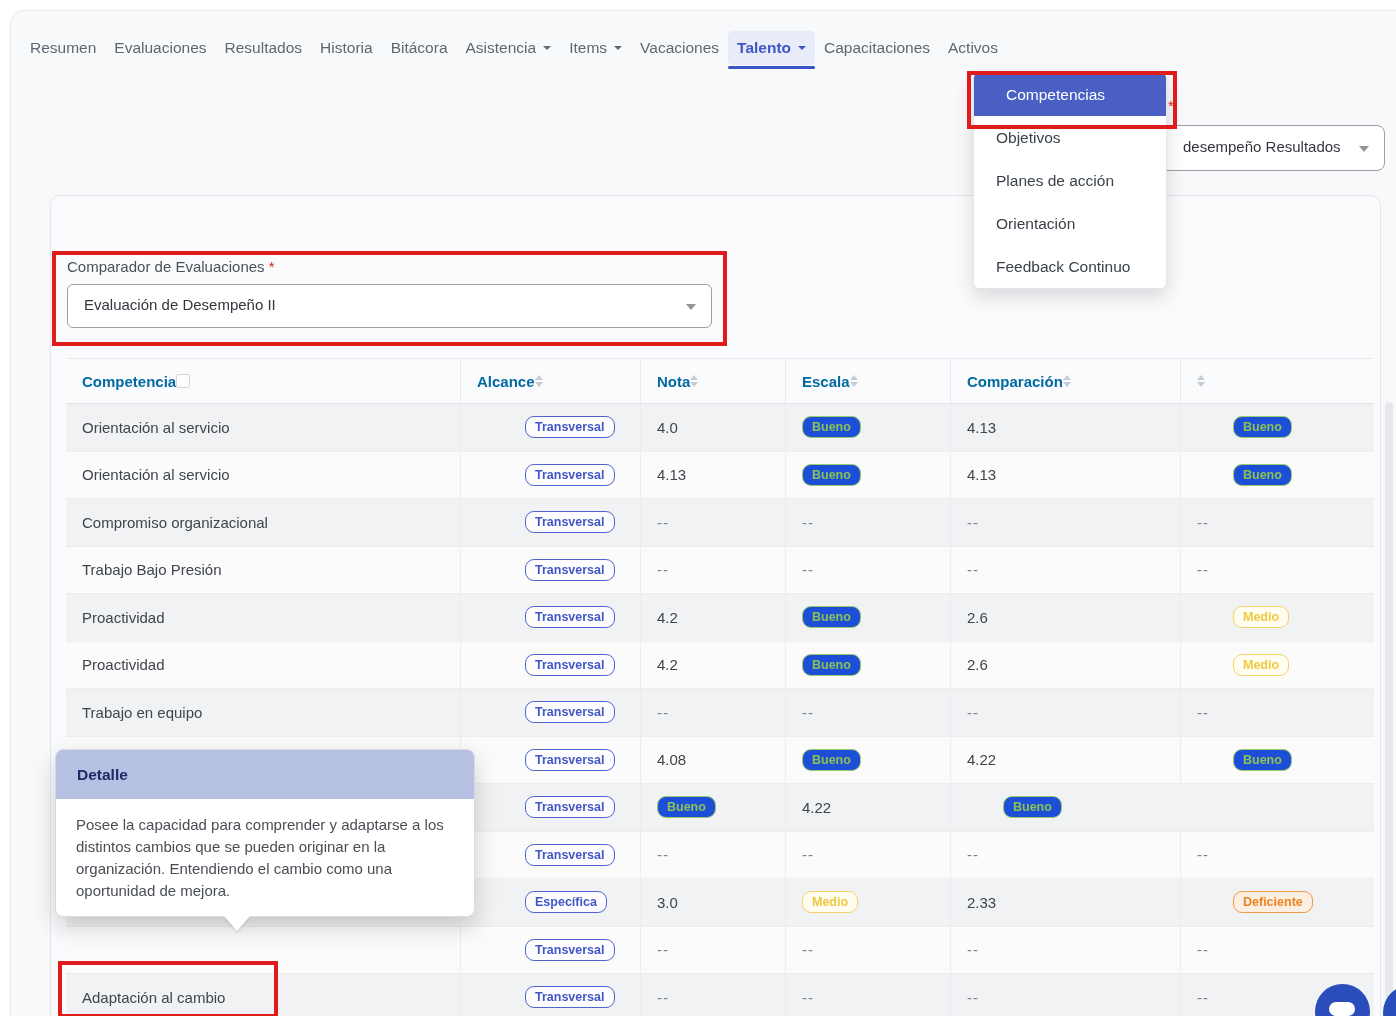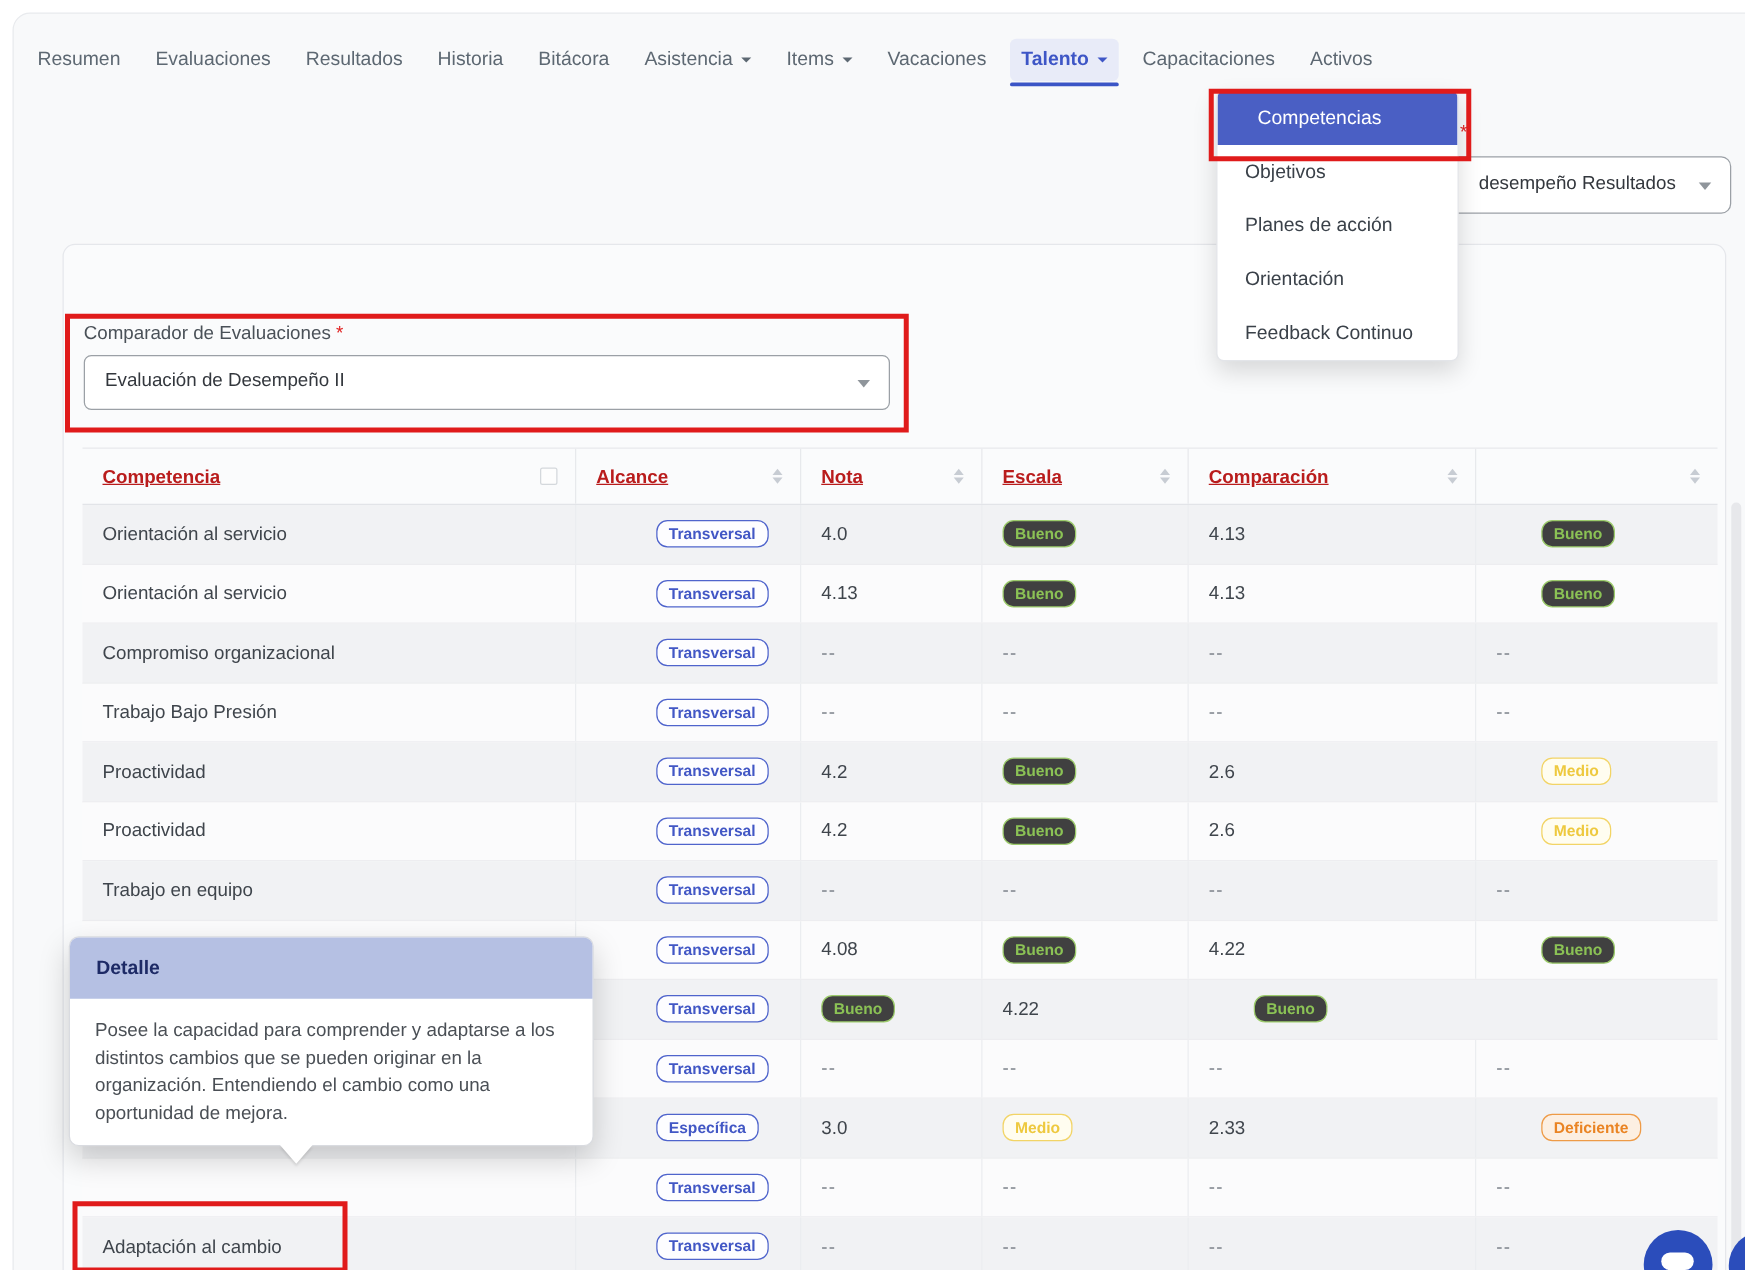--- a/index.html
+++ b/index.html
@@ -9,21 +9,21 @@
     -webkit-font-smoothing:antialiased;
   }
   
   .page-card{
     position:absolute;left:10px;top:10px;width:1420px;height:1040px;
     background:#f8f9fa;border:1px solid #e8eaed;border-radius:14px;z-index:0;
   }
   
   .navbar{
     position:absolute;left:21px;top:28px;height:40px;display:flex;align-items:center;
-    gap:10px;z-index:10;
+    z-index:10;
   }
   .nav-item{
     position:relative;display:flex;align-items:center;padding:8px 9px;
     font-size:15.5px;color:#5d6872;cursor:pointer;white-space:nowrap;border-radius:5px;
   }
   .nav-item .caret{
     width:0;height:0;border-left:4px solid transparent;border-right:4px solid transparent;
     border-top:4.5px solid currentColor;margin-left:7px;display:inline-block;
   }
   .nav-item.active{background:#e8ebf8;color:#3e56c6;font-weight:bold;}
@@ -80,45 +80,44 @@
   
   .table{
     position:absolute;left:15px;top:162px;width:1308px;
     --cols:395px 180px 145px 165px 230px 193px;
   }
   .thead{
     display:grid;grid-template-columns:var(--cols);height:44px;
     border-top:1px solid #e7e9ec;border-bottom:1px solid #e2e4e8;
   }
   .th{
-    display:flex;align-items:center;justify-content:space-between;
-    padding:0 14px 0 16px;font-size:15px;font-weight:bold;color:#b91c1c;
+    display:flex;align-items:center;
+    padding:0 14px 0 16px;font-size:15px;font-weight:bold;color:#0369a1;
     border-right:1px solid #e7e9ec;
-    text-decoration:underline;
   }
   .th:last-child{border-right:none;}
   .trow{display:grid;grid-template-columns:var(--cols);height:46.5px;border-bottom:1px solid #ededf0;}
   #tbody .trow:nth-child(odd){background:#f1f2f4;}
   #tbody .trow:nth-child(even){background:#fbfbfc;}
   .td{
     display:flex;align-items:center;padding-left:16px;font-size:15px;color:#3f454c;
     border-right:1px solid #ebedf0;overflow:hidden;
   }
   .td:last-child{border-right:none;}
   .dash{color:#7c828a;letter-spacing:1px;}
   .sort{display:inline-flex;flex-direction:column;gap:2.5px;}
   .tri-up{width:0;height:0;border-left:4px solid transparent;border-right:4px solid transparent;border-bottom:5px solid #c7ccd3;}
   .tri-down{width:0;height:0;border-left:4px solid transparent;border-right:4px solid transparent;border-top:5px solid #c7ccd3;}
   .hdr-checkbox{width:12px;height:12px;border:1px solid #d4d8dc;border-radius:2px;background:#fdfdfd;}
   .badge{
     display:inline-block;font-weight:bold;font-size:12.5px;padding:3px 9px;
     border-radius:9px;border:1.5px solid;white-space:nowrap;
   }
   .badge-blue{color:#4257c5;border-color:#4f64cc;background:#fdfdff;}
-  .badge-green{color:#8bc255;border-color:#9ccb6b;background:#404040;}
+  .badge-green{color:#8bc255;border-color:#9ccb6b;background:#1d4ed8;}
   .badge-yellow{color:#eec93f;border-color:#f2d466;background:#fffdf0;}
   .badge-orange{color:#ea8424;border-color:#ee9b47;background:#fcefe2;}
   .td-alcance .badge{margin-left:48px;}
   .td-cmp-escala .badge{margin-left:36px;}
   
   .tooltip{
     position:absolute;left:55px;top:749px;width:418px;z-index:40;background:#ffffff;
     border:1px solid #d9dbe0;border-radius:8px;box-shadow:0 10px 24px rgba(0,0,0,.18);
   }
   .tooltip-header{

